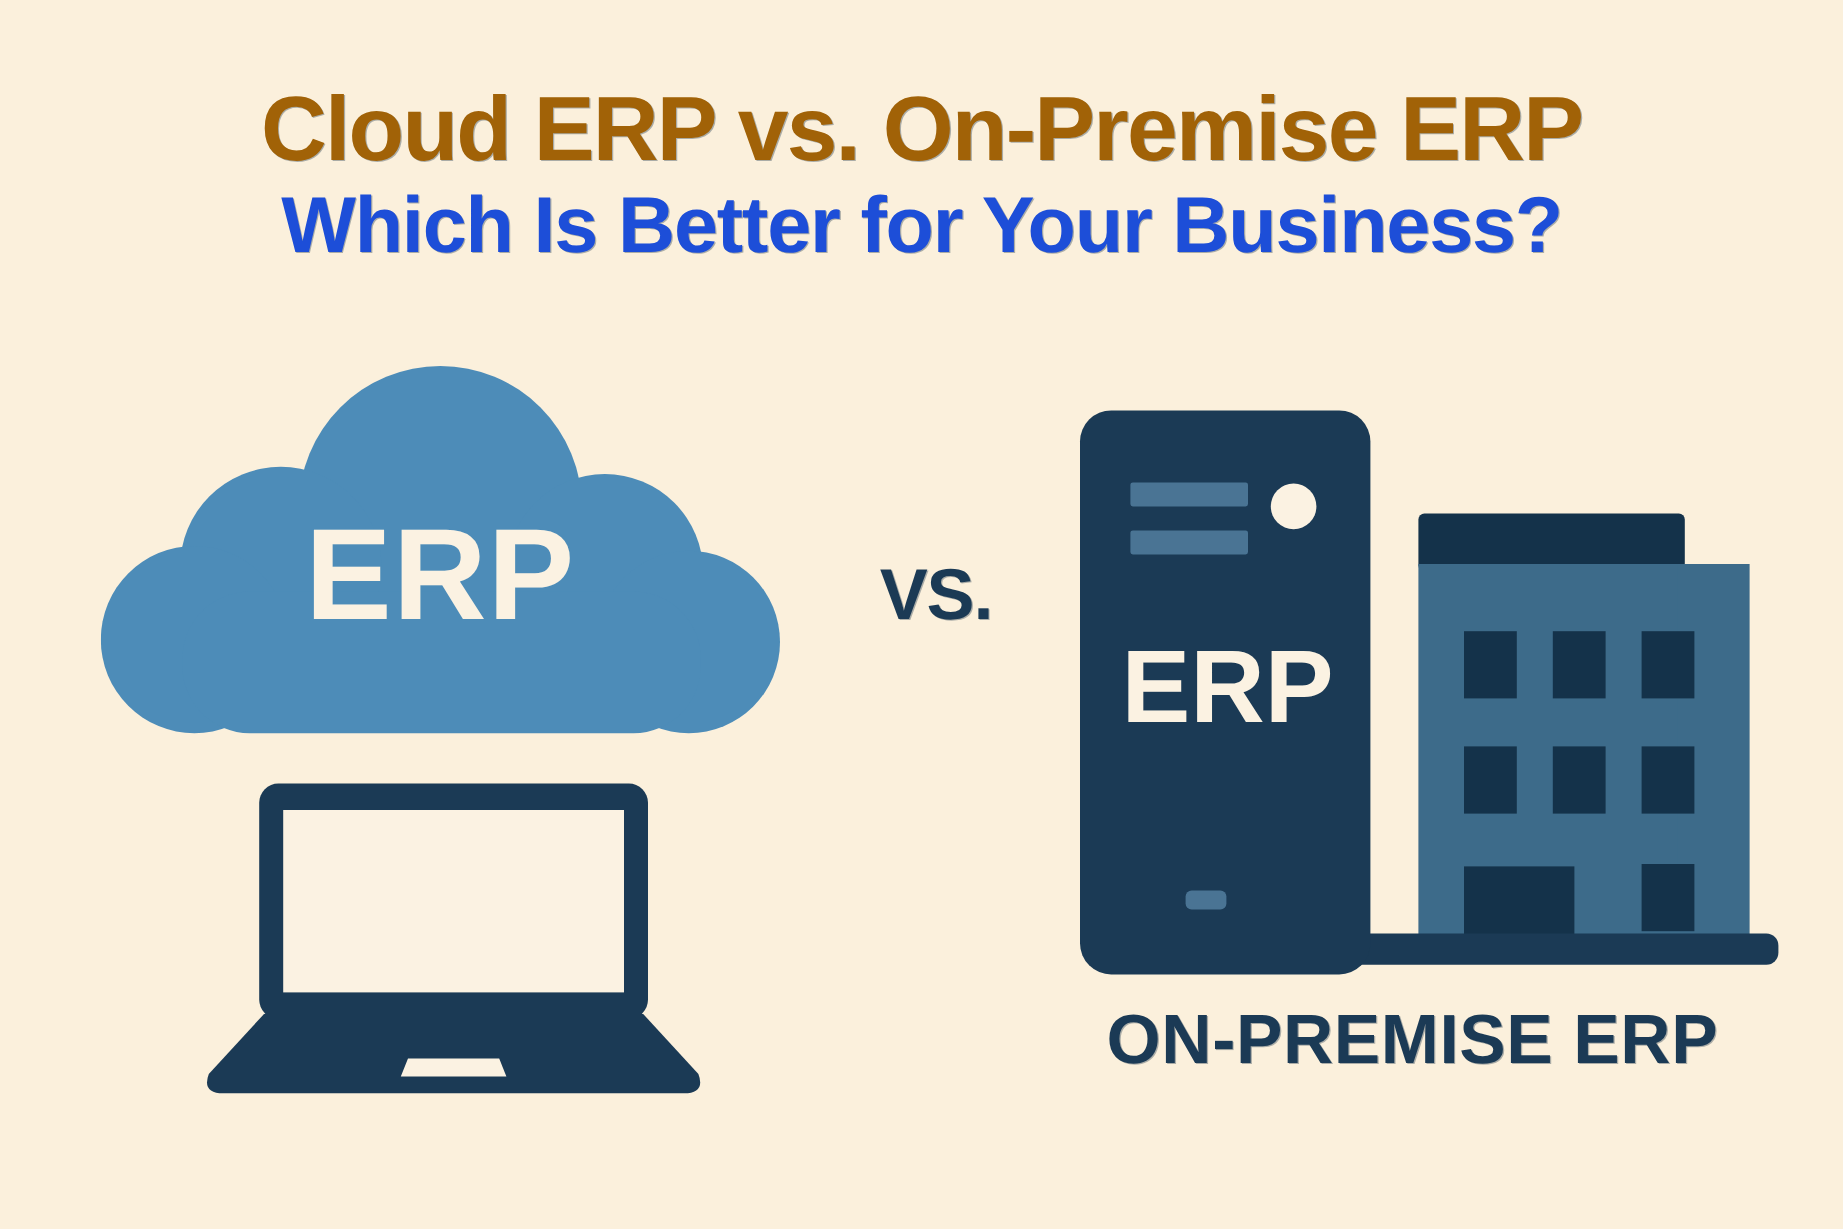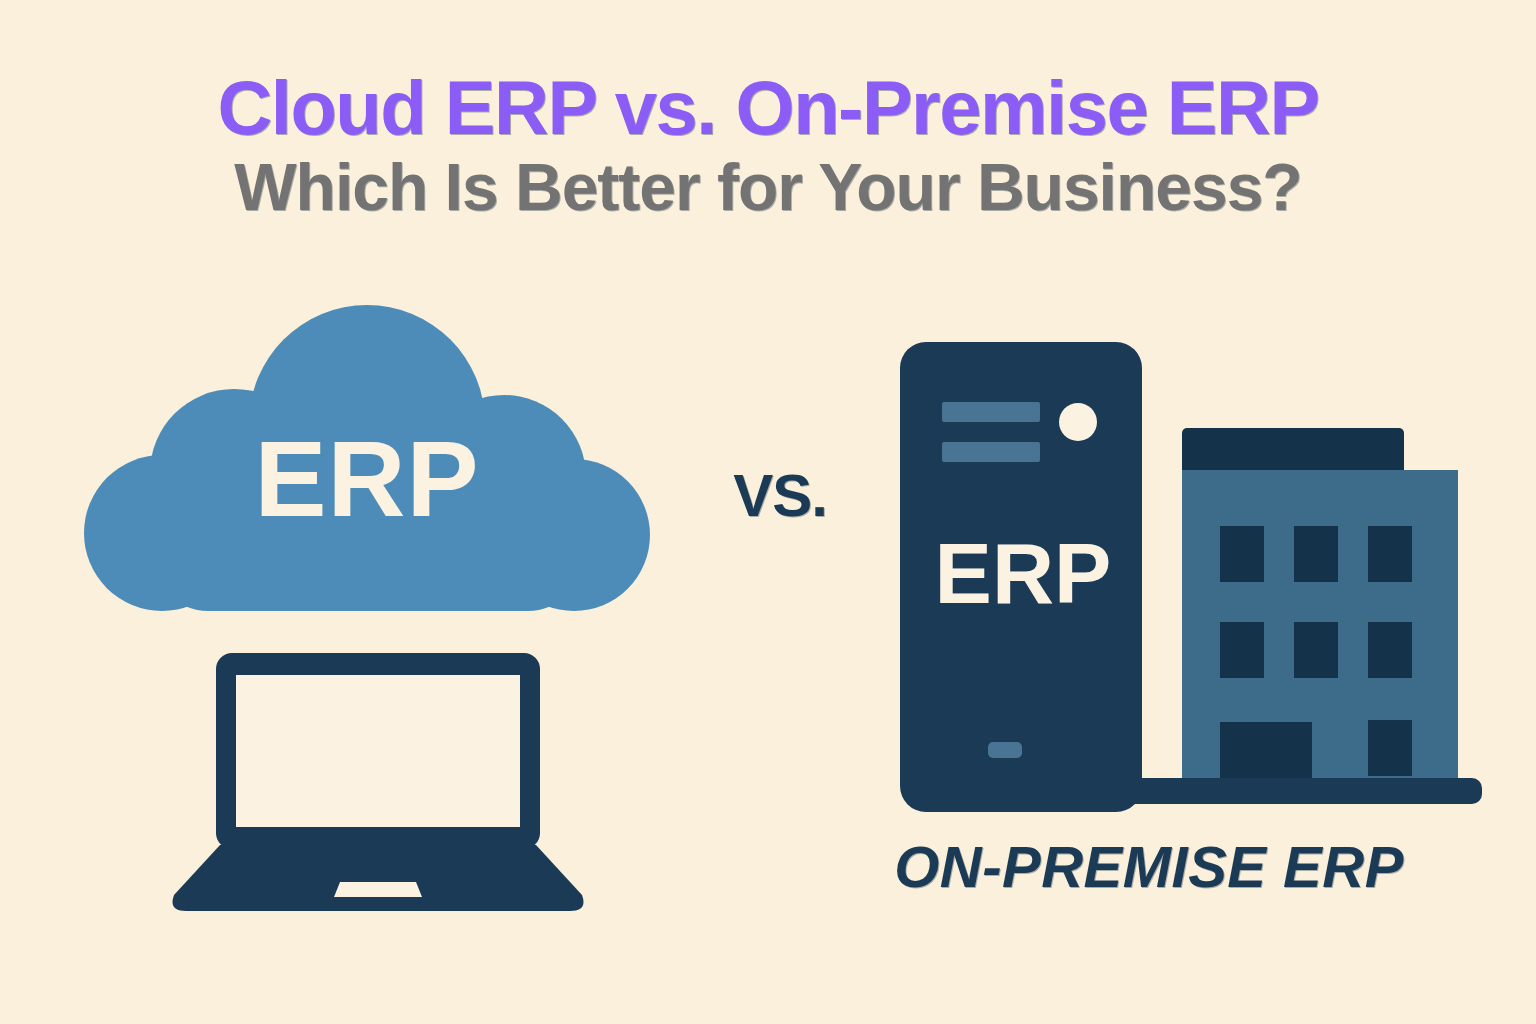--- a/index.html
+++ b/index.html
@@ -24,31 +24,31 @@
     left: 0;
     top: 68px;
     width: 1536px;
     text-align: center;
     user-select: none;
   }
   .title-main {
     font-size: 76px;
     font-weight: 700;
     letter-spacing: -1.5px;
-    color: #8b5cf6;
+    color: #a16207;
     line-height: 1.04;
     white-space: nowrap;
     text-shadow: 1px 1px 0 rgba(20,45,70,.35);
   }
   .title-sub {
     margin-top: 6px;
     font-size: 66px;
     font-weight: 700;
     letter-spacing: -1px;
-    color: #737373;
+    color: #1d4ed8;
     line-height: 1.05;
     white-space: nowrap;
     text-shadow: 1px 1px 0 rgba(20,45,70,.35);
   }
 
   
   .cloud-wrap {
     position: absolute;
     left: 84px;
     top: 305px;
@@ -115,32 +115,31 @@
     font-weight: 700;
     letter-spacing: 0px;
     color: #FBF2E2;
     line-height: 1;
     user-select: none;
   }
 
   
   .bottom-caption {
     position: absolute;
-    left: 824px;
+    left: 852px;
     top: 838px;
     width: 650px;
     text-align: center;
     font-size: 58px;
     font-weight: 700;
     letter-spacing: 0.5px;
     color: #1B3A55;
     line-height: 1;
     user-select: none;
     text-shadow: 1px 1px 0 rgba(20,45,70,.35);
-    font-style: italic;
   }
 </style>
 </head>
 <body>
 
 <div id="infographic">
 
   <div class="title-block">
     <div class="title-main">Cloud ERP vs. On-Premise ERP</div>
     <div class="title-sub">Which Is Better for Your Business?</div>

